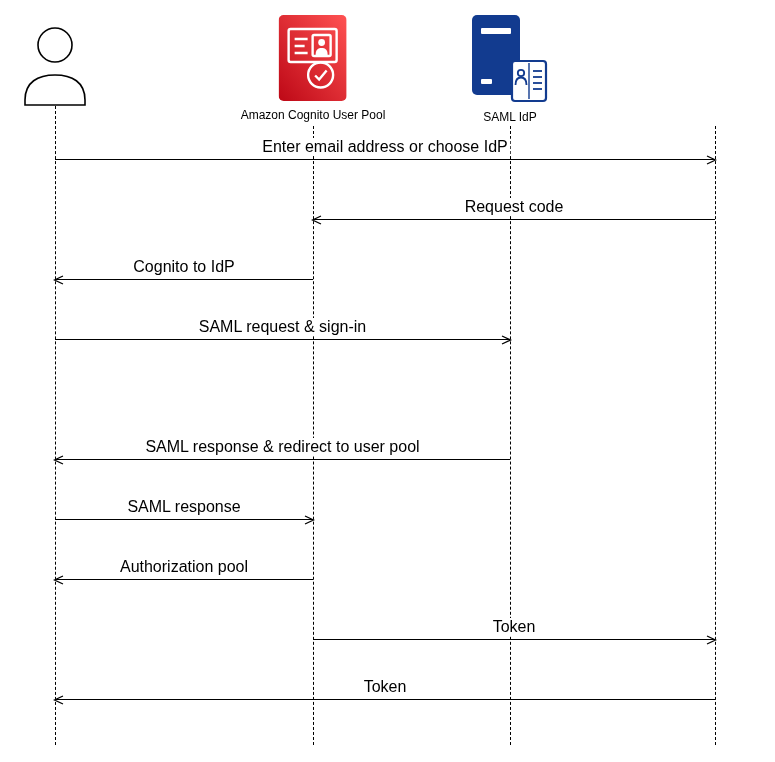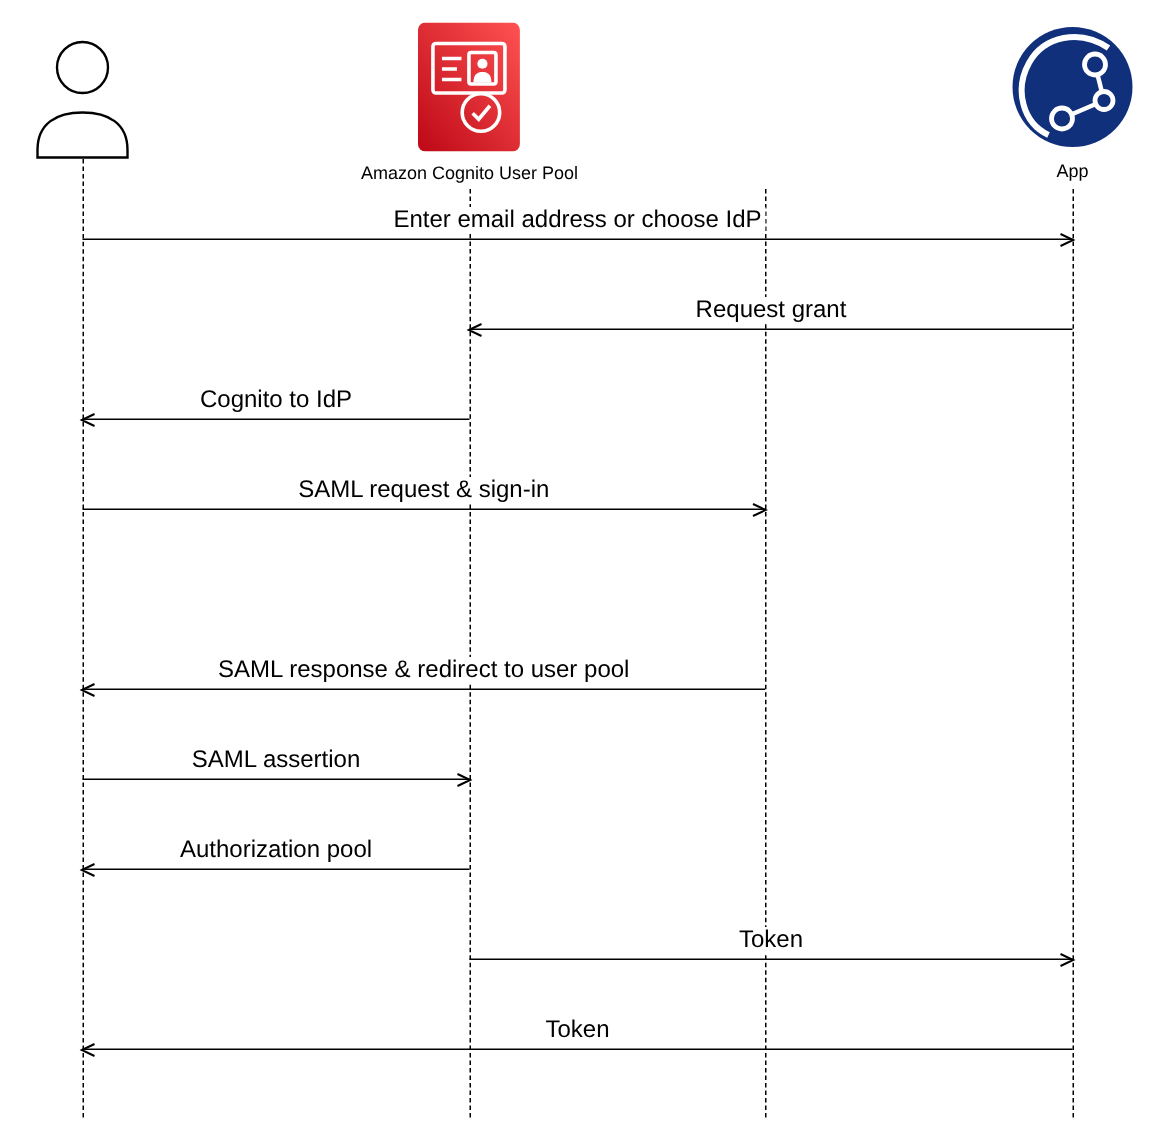--- a/index.html
+++ b/index.html
@@ -95,47 +95,53 @@
         <rect x="34" y="20" width="18" height="21" rx="1.5"></rect>
       </g>
       <circle cx="43" cy="27.5" r="3.4" fill="#ffffff"></circle>
       <path d="M37 40 C37 34.5 39.5 33 43 33 C46.5 33 49 34.5 49 40 Z" fill="#ffffff"></path>
       <circle cx="42" cy="60" r="12.5" fill="none" stroke="#ffffff" stroke-width="2.4"></circle>
       <path d="M36.5 60.5 L40.5 64.5 L48 55.5" fill="none" stroke="#ffffff" stroke-width="2.4"></path>
     </svg>
     <div class="actor-label">Amazon Cognito User Pool</div>
   </div>
 
+  <div class="actor" style="top: 15px; left: 510px;">
+    <svg width="80" height="88" viewBox="0 0 80 88">
+      <rect x="2" y="0" width="48" height="80" rx="5" fill="#123B8F"></rect>
+      <rect x="11" y="13" width="30" height="6" rx="1" fill="#ffffff"></rect>
+      <rect x="11" y="64" width="11" height="5" rx="1" fill="#ffffff"></rect>
+      <g>
+        <rect x="42" y="46" width="34" height="40" rx="3" fill="#ffffff" stroke="#123B8F" stroke-width="2.2"></rect>
+        <line x1="59" y1="48" x2="59" y2="84" stroke="#123B8F" stroke-width="1.4"></line>
+        <circle cx="51" cy="58" r="3.2" fill="none" stroke="#123B8F" stroke-width="1.8"></circle>
+        <path d="M45.5 70 C45.5 64 48 62.5 51 62.5 C54 62.5 56.5 64 56.5 70" fill="none" stroke="#123B8F" stroke-width="1.8"></path>
+        <line x1="63" y1="56" x2="72" y2="56" stroke="#123B8F" stroke-width="1.8"></line>
+        <line x1="63" y1="62" x2="72" y2="62" stroke="#123B8F" stroke-width="1.8"></line>
+        <line x1="63" y1="68" x2="72" y2="68" stroke="#123B8F" stroke-width="1.8"></line>
+        <line x1="63" y1="74" x2="72" y2="74" stroke="#123B8F" stroke-width="1.8"></line>
+      </g>
+    </svg>
+    <div class="actor-label">SAML IdP</div>
+  </div>
 
-  <div class="actor" style="top: 16px; left: 715px;">
-    <svg width="84" height="84" viewBox="0 0 84 84">
-      <circle cx="42" cy="42" r="40" fill="#10307C"></circle>
-      <path d="M66 16 C 47 3 23 8 13 26 C 3 44 9 66 26 74" stroke="#ffffff" stroke-width="4" fill="none"></path>
-      <line x1="57" y1="27" x2="63" y2="51" stroke="#ffffff" stroke-width="3"></line>
-      <line x1="63" y1="51" x2="35" y2="63" stroke="#ffffff" stroke-width="3"></line>
-      <circle cx="57" cy="27" r="7" fill="#10307C" stroke="#ffffff" stroke-width="3.2"></circle>
-      <circle cx="63" cy="51" r="6" fill="#10307C" stroke="#ffffff" stroke-width="3.2"></circle>
-      <circle cx="35" cy="63" r="7" fill="#10307C" stroke="#ffffff" stroke-width="3.2"></circle>
-    </svg>
-    <div class="actor-label">App</div>
-  </div>
 
 <div class="lifeline" style="left: 55px; top: 106px; height: 639px;"></div>
     <div class="lifeline" style="left: 313px; top: 126px; height: 619px;"></div>
     <div class="lifeline" style="left: 510px; top: 126px; height: 619px;"></div>
     <div class="lifeline" style="left: 715px; top: 126px; height: 619px;"></div>
     <div class="message" style="left: 55px; top: 159px; width: 660px;">
       <div class="msg-label">Enter email address or choose IdP</div>
       <div class="msg-line"></div>
       <svg class="arrowhead right" width="12" height="12" viewBox="0 0 12 12">
         <path d="M2 2 L10.5 6 L2 10" fill="none" stroke="#000000" stroke-width="1.3"></path>
       </svg>
     </div>
     <div class="message" style="left: 313px; top: 219px; width: 402px;">
-      <div class="msg-label">Request grant</div>
+      <div class="msg-label">Request code</div>
       <div class="msg-line"></div>
       <svg class="arrowhead left" width="12" height="12" viewBox="0 0 12 12">
         <path d="M10 2 L1.5 6 L10 10" fill="none" stroke="#000000" stroke-width="1.3"></path>
       </svg>
     </div>
     <div class="message" style="left: 55px; top: 279px; width: 258px;">
       <div class="msg-label">Cognito to IdP</div>
       <div class="msg-line"></div>
       <svg class="arrowhead left" width="12" height="12" viewBox="0 0 12 12">
         <path d="M10 2 L1.5 6 L10 10" fill="none" stroke="#000000" stroke-width="1.3"></path>
@@ -149,21 +155,21 @@
       </svg>
     </div>
     <div class="message" style="left: 55px; top: 459px; width: 455px;">
       <div class="msg-label">SAML response &amp; redirect to user pool</div>
       <div class="msg-line"></div>
       <svg class="arrowhead left" width="12" height="12" viewBox="0 0 12 12">
         <path d="M10 2 L1.5 6 L10 10" fill="none" stroke="#000000" stroke-width="1.3"></path>
       </svg>
     </div>
     <div class="message" style="left: 55px; top: 519px; width: 258px;">
-      <div class="msg-label">SAML assertion</div>
+      <div class="msg-label">SAML response</div>
       <div class="msg-line"></div>
       <svg class="arrowhead right" width="12" height="12" viewBox="0 0 12 12">
         <path d="M2 2 L10.5 6 L2 10" fill="none" stroke="#000000" stroke-width="1.3"></path>
       </svg>
     </div>
     <div class="message" style="left: 55px; top: 579px; width: 258px;">
       <div class="msg-label">Authorization pool</div>
       <div class="msg-line"></div>
       <svg class="arrowhead left" width="12" height="12" viewBox="0 0 12 12">
         <path d="M10 2 L1.5 6 L10 10" fill="none" stroke="#000000" stroke-width="1.3"></path>

